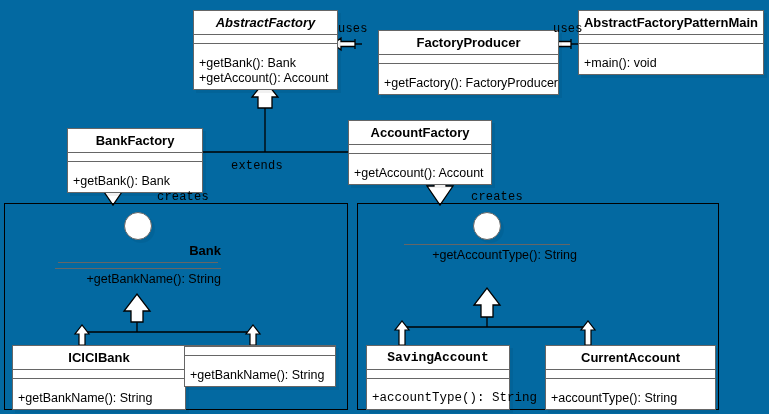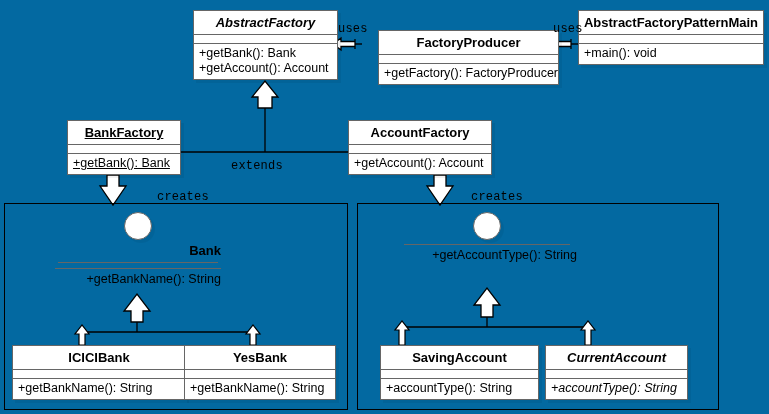--- a/index.html
+++ b/index.html
@@ -43,21 +43,21 @@
   }
   .uml-class .cls-name.italic {
     font-style: italic;
   }
   .uml-class .cls-attrs {
     border-top: 1.5px solid #666666;
     height: 8px;
   }
   .uml-class .cls-methods {
     border-top: 1.5px solid #666666;
-    padding: 2px 5px 3px 5px;
+    padding: 12px 5px 3px 5px;
   }
   .uml-class .cls-methods div {
     font-size: 12.5px;
     color: #000000;
     white-space: nowrap;
     line-height: 15px;
     text-align: left;
   }
 
   
@@ -198,21 +198,21 @@
     <div class="cls-name">AbstractFactoryPatternMain</div>
     <div class="cls-attrs"></div>
     <div class="cls-methods">
       <div>+main(): void</div>
     </div>
   </div>
 
   <div class="edge-label" style="left:338px; top:22px;">uses</div>
   <div class="edge-label" style="left:553px; top:22px;">uses</div>
 
-  <div class="uml-class" style="left:67px; top:120px; width:114px;text-decoration:underline;">
+  <div class="uml-class" style="left:67px; top:128px; width:136px;">
     <div class="cls-name">BankFactory</div>
     <div class="cls-attrs"></div>
     <div class="cls-methods">
       <div>+getBank(): Bank</div>
     </div>
   </div>
 
   <div class="uml-class" style="left:348px; top:120px; width:144px;">
     <div class="cls-name">AccountFactory</div>
     <div class="cls-attrs"></div>
@@ -242,36 +242,35 @@
 
   <div class="uml-class" style="left:12px; top:345px; width:174px;">
     <div class="cls-name">ICICIBank</div>
     <div class="cls-attrs"></div>
     <div class="cls-methods">
       <div>+getBankName(): String</div>
     </div>
   </div>
 
   <div class="uml-class" style="left:184px; top:345px; width:152px;">
-    <div class="cls-name">YesBank</div>
     <div class="cls-attrs"></div>
     <div class="cls-methods">
       <div>+getBankName(): String</div>
     </div>
   </div>
 
-  <div class="uml-class" style="left:380px; top:345px; width:159px;">
+  <div class="uml-class" style="left:366px; top:345px; width:144px;font-family:Liberation Mono, monospace;">
     <div class="cls-name">SavingAccount</div>
     <div class="cls-attrs"></div>
     <div class="cls-methods">
       <div>+accountType(): String</div>
     </div>
   </div>
 
-  <div class="uml-class" style="left:545px; top:345px; width:143px;font-style:italic;">
+  <div class="uml-class" style="left:545px; top:345px; width:171px;">
     <div class="cls-name">CurrentAccount</div>
     <div class="cls-attrs"></div>
     <div class="cls-methods">
       <div>+accountType(): String</div>
     </div>
   </div>
 
 </div>
 
 </body></html>

